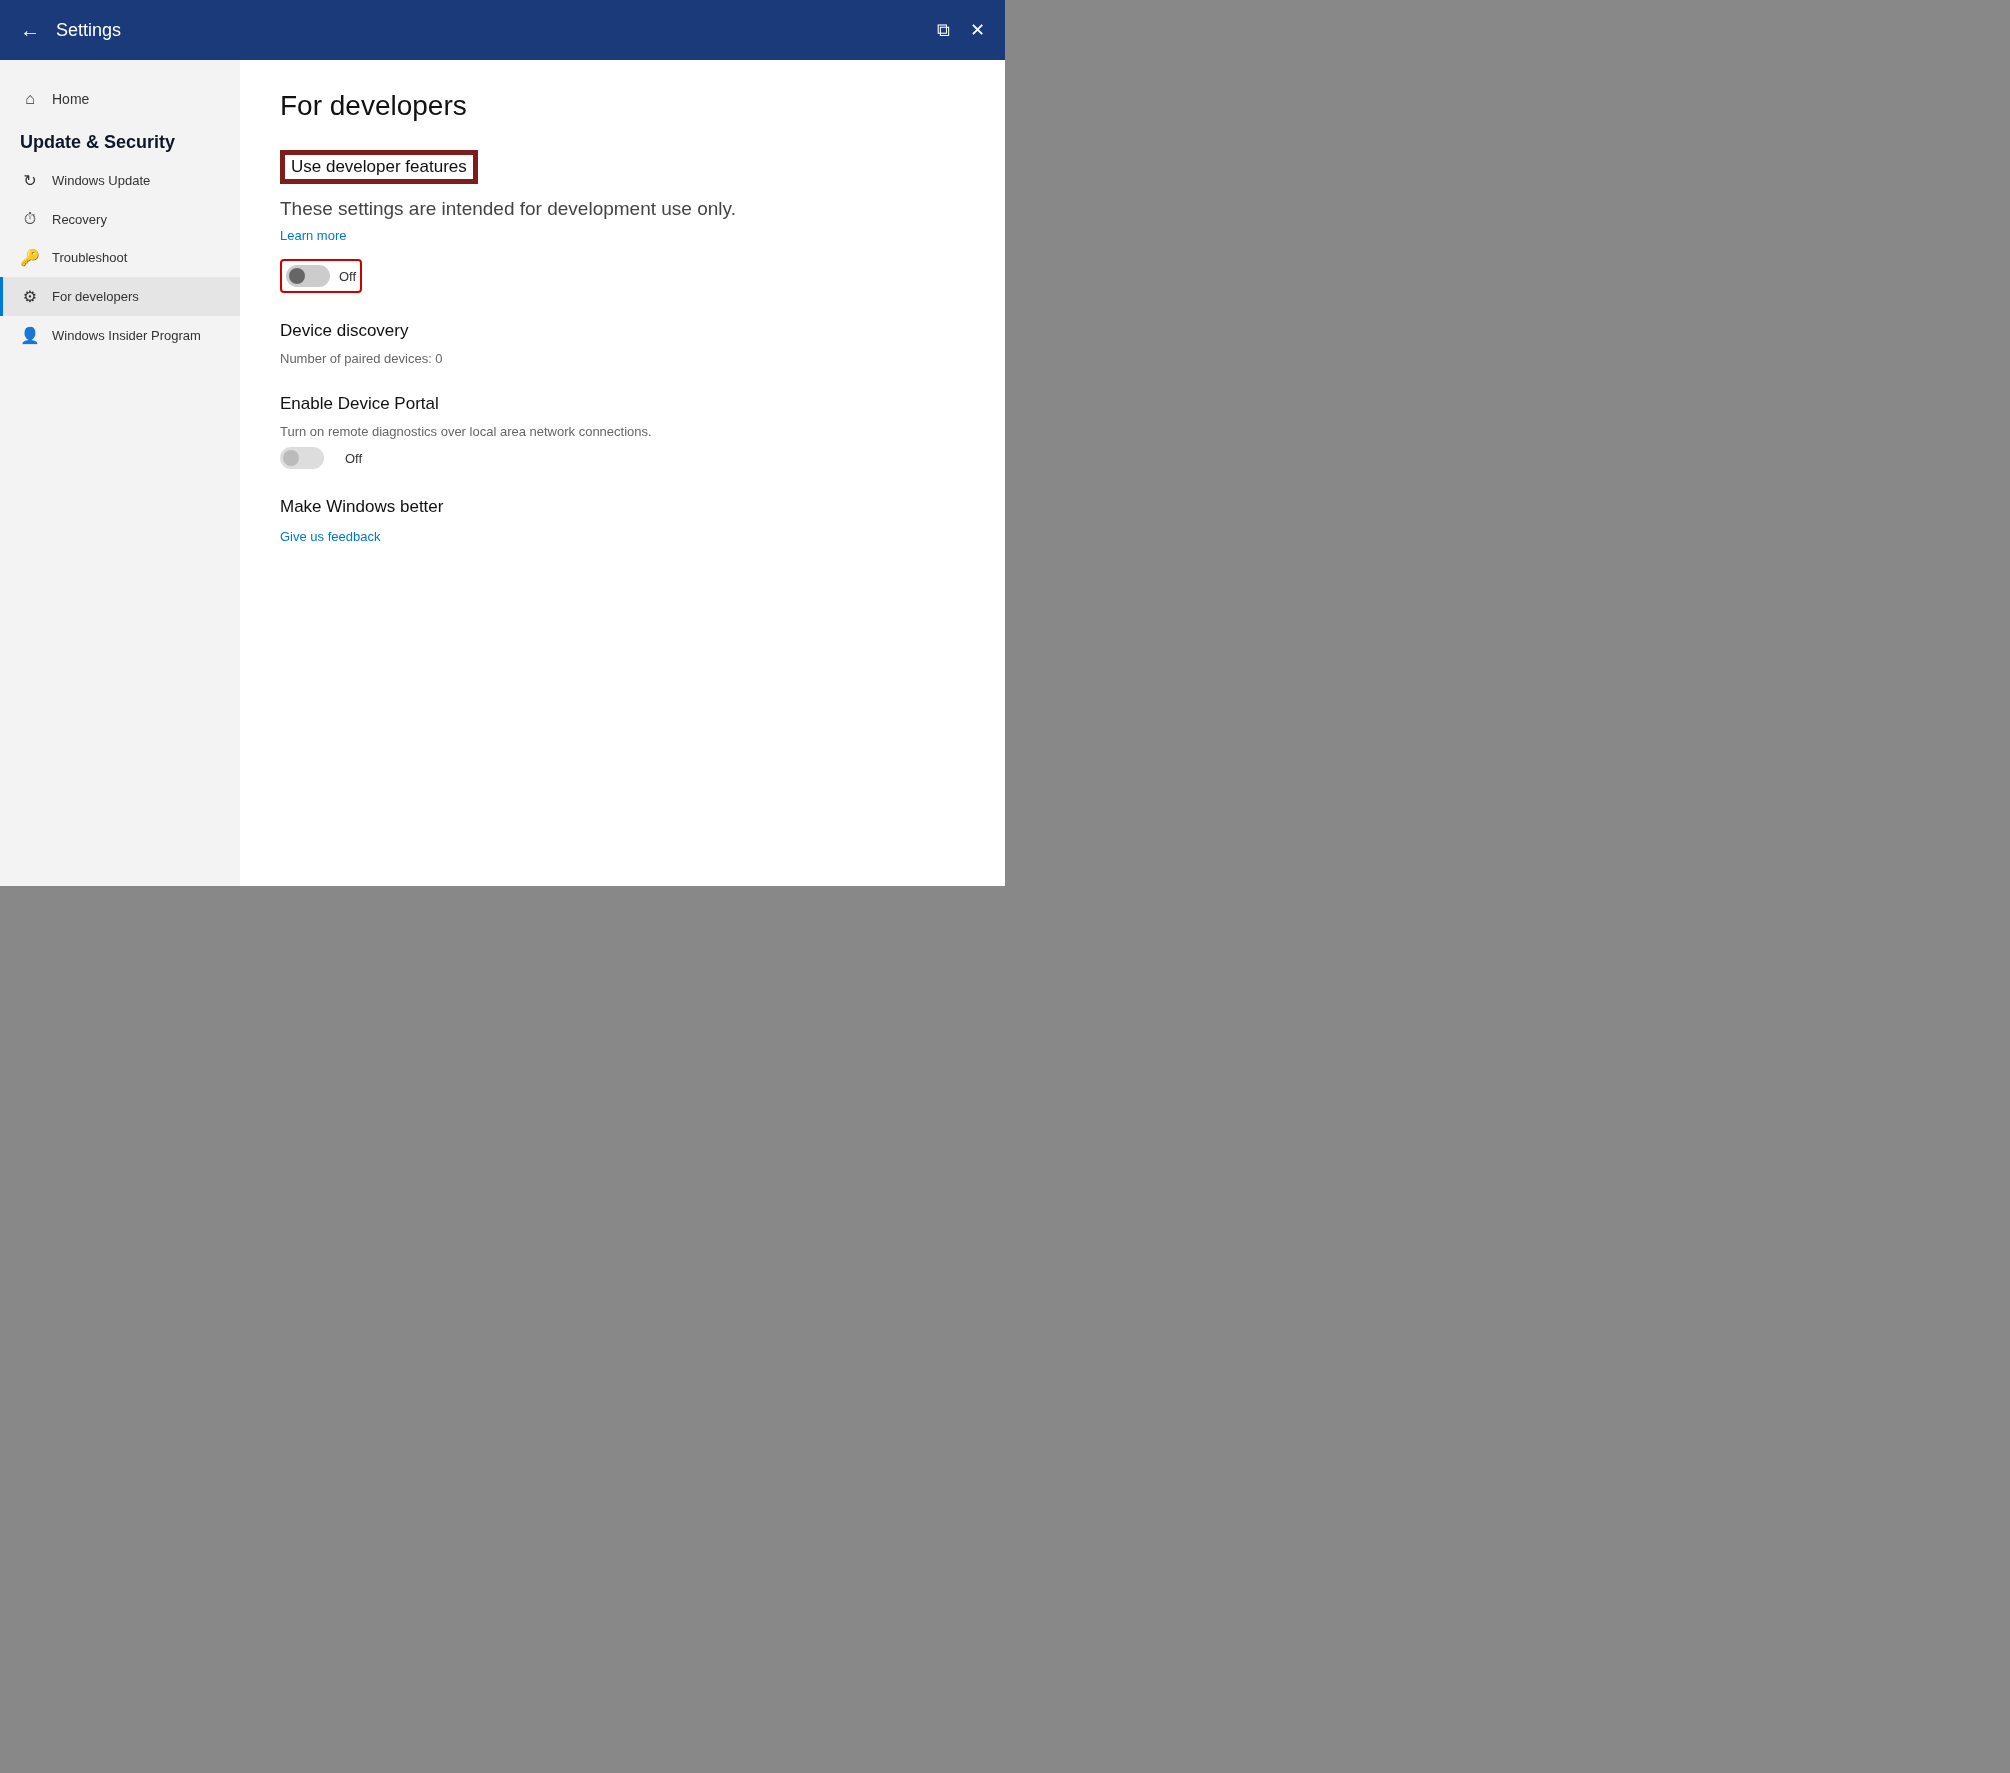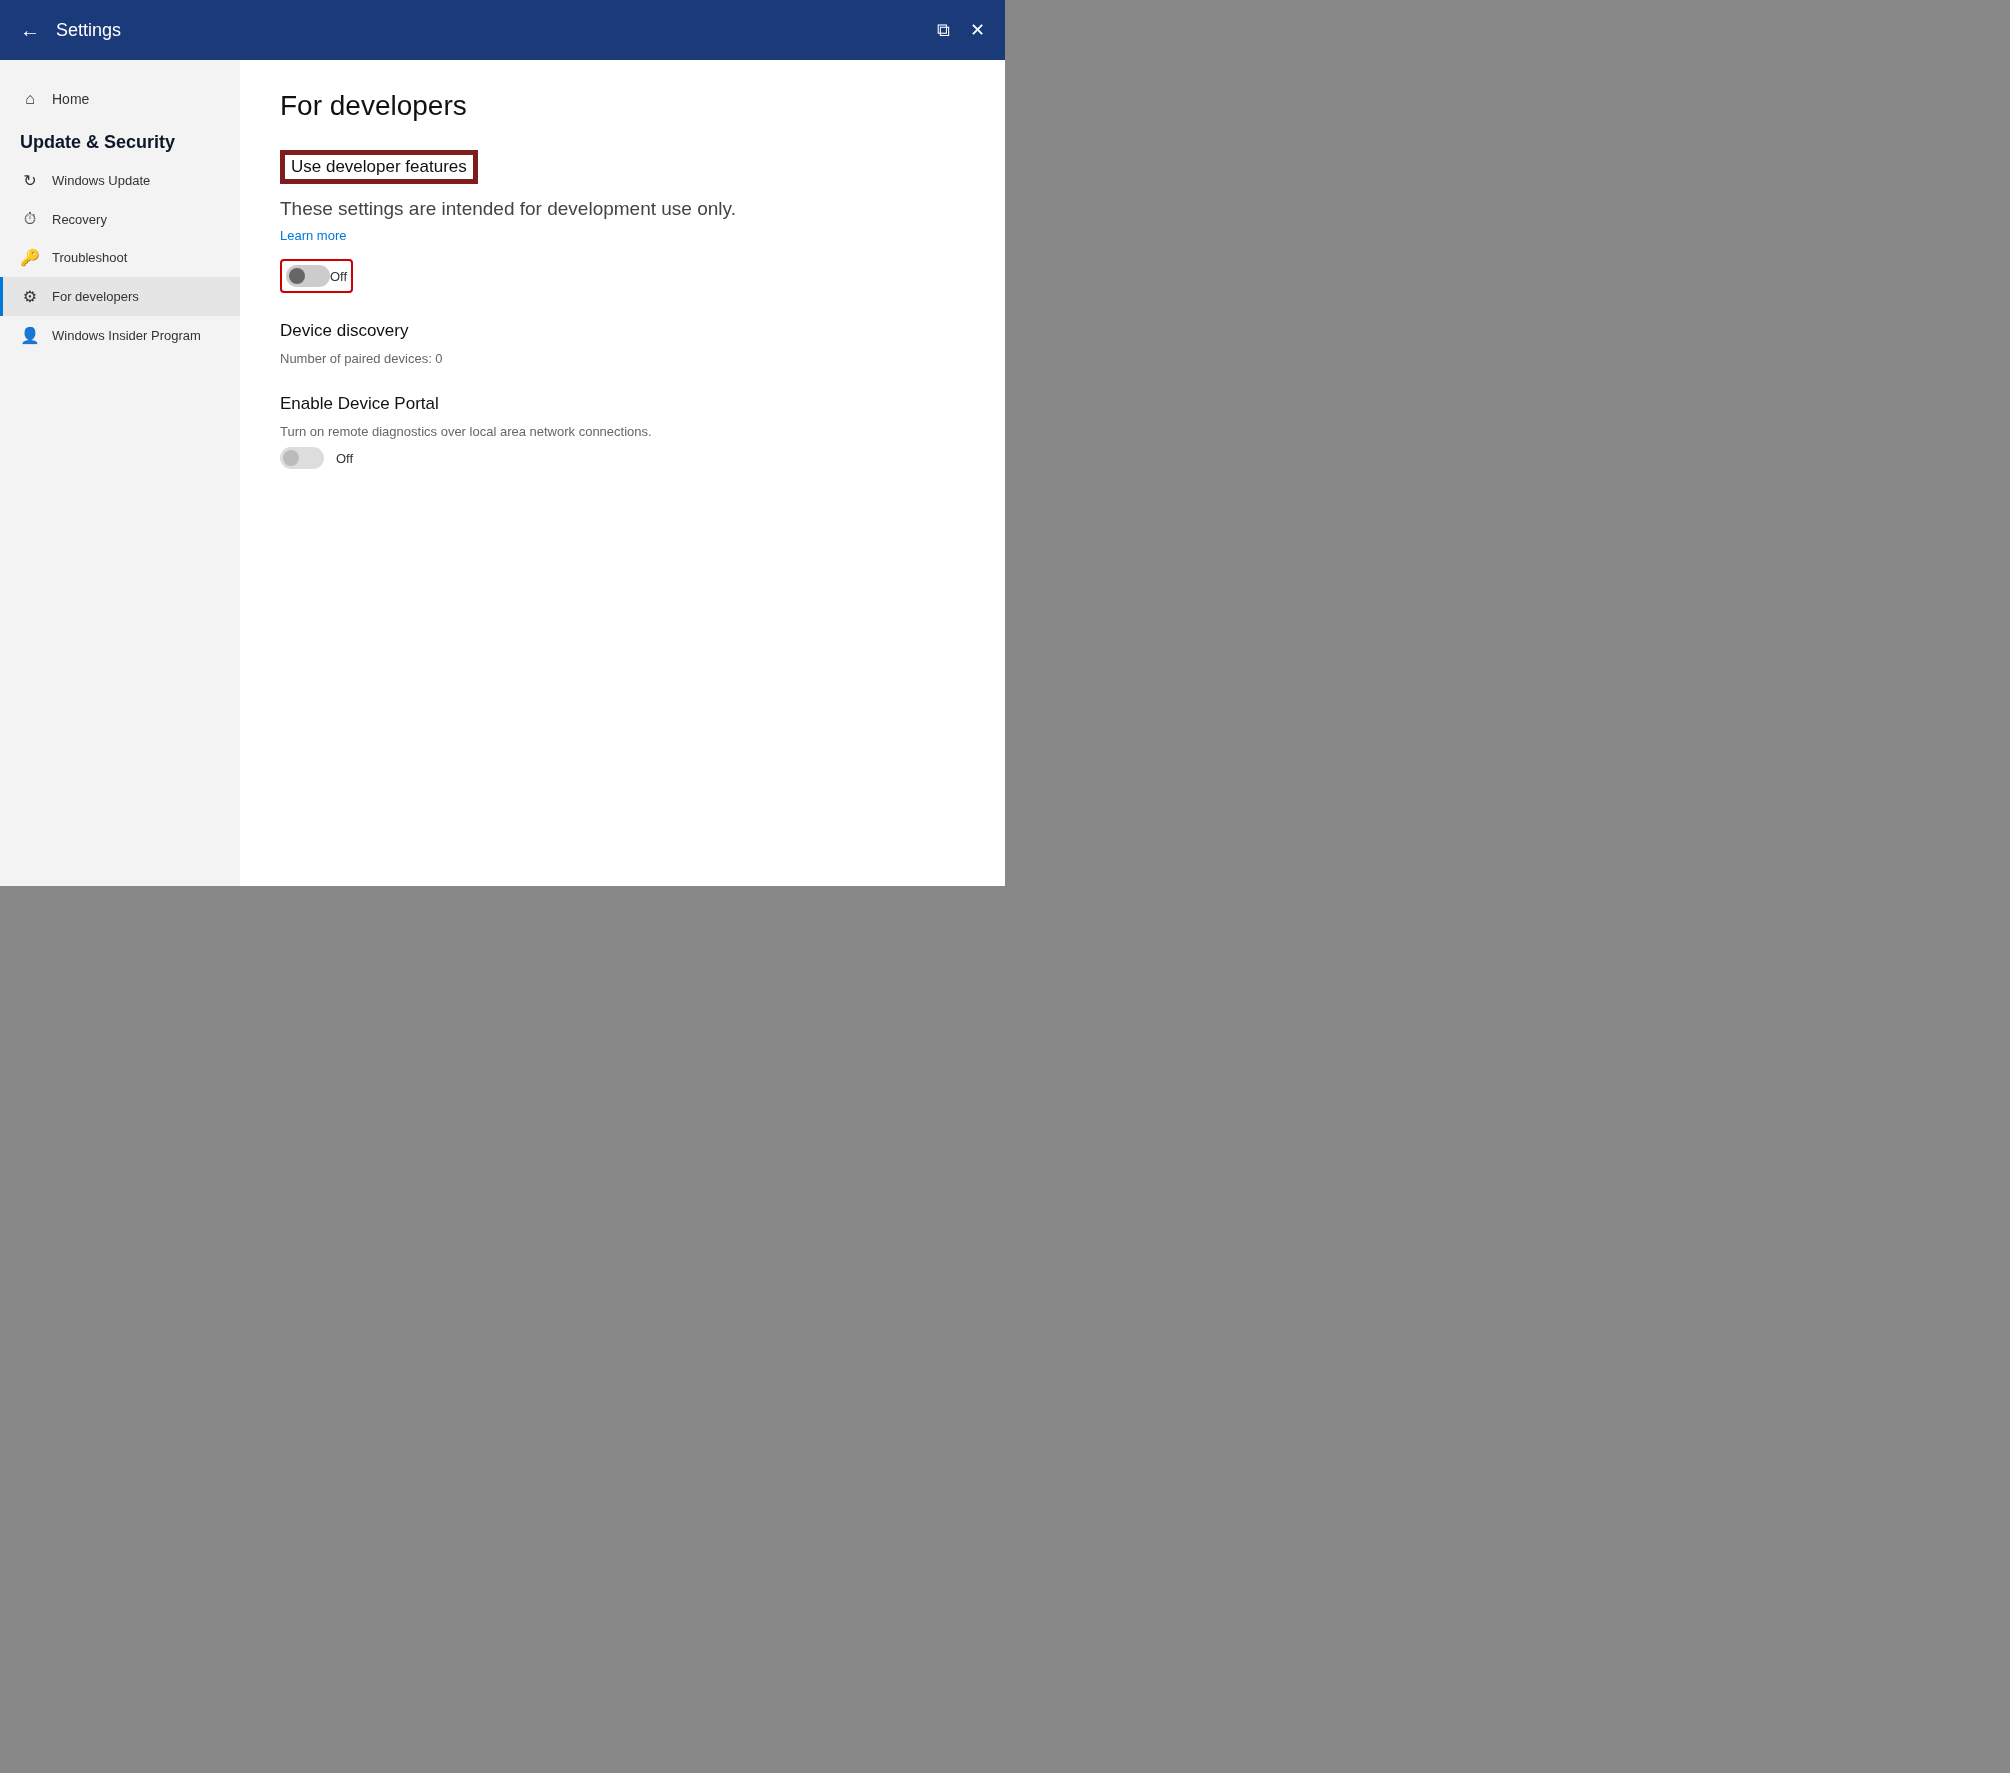--- a/index.html
+++ b/index.html
@@ -169,21 +169,21 @@
       width: 16px;
       height: 16px;
       background: #666;
       border-radius: 50%;
       position: absolute;
       left: 3px;
     }
     .toggle-label {
       font-size: 13px;
       color: #333;
-      margin-left: 0;
+      margin-left: 9px;
     }
 
     
     .toggle-disabled {
       width: 44px;
       height: 22px;
       background: #ddd;
       border-radius: 11px;
       position: relative;
       cursor: not-allowed;
@@ -292,15 +292,19 @@
       <p class="subsection-desc">Turn on remote diagnostics over local area network connections.</p>
       <div class="toggle-row">
         <div class="toggle-disabled">
           <div class="toggle-knob"></div>
         </div>
         <span class="toggle-label">Off</span>
       </div>
     </div>
 
     
+    <div class="subsection-block">
+      <div class="subsection-title">Make Windows better</div>
+      <a class="link-text">Give us feedback</a>
+    </div>
 
   </div>
 </div>
 
 </body></html>

